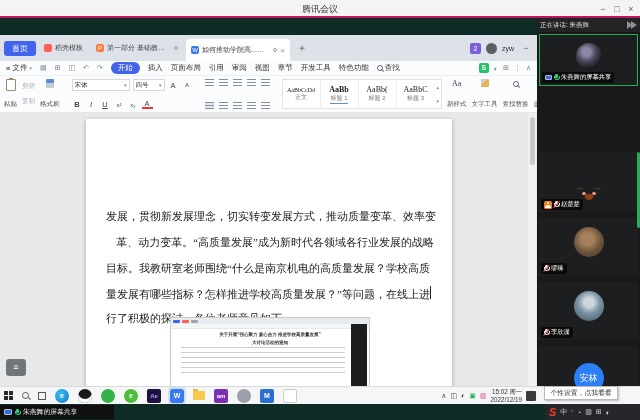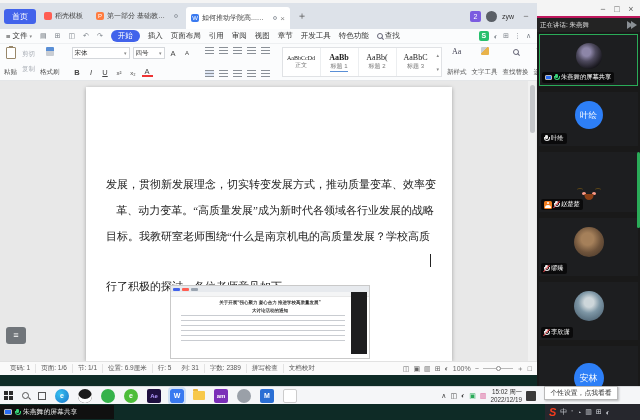--- a/index.html
+++ b/index.html
@@ -8,21 +8,21 @@
   .screen{position:relative;width:640px;height:420px;background:#0e2b26;overflow:hidden;}
   .abs{position:absolute;}
   .flex{display:flex;align-items:center;}
 
   
   .titlebar{left:0;top:0;width:640px;height:18px;background:#f4f4f4;border-bottom:2px solid #be185d;}
   .mt-title{left:0;top:0;width:640px;height:18px;text-align:center;font-size:9px;line-height:18px;color:#333;}
   .win-ctl{font-size:9px;color:#666;width:14px;text-align:center;line-height:18px;}
 
   
-  .wps{left:0;top:3px;width:537px;height:368px;background:#14532d;}
+  .wps{left:0;top:35px;width:537px;height:368px;background:#14532d;}
   .tabbar{left:0;top:0;width:537px;height:26px;background:#dde2e9;display:flex;align-items:center;padding:0 4px;gap:3px;}
   .home-btn{background:#4263eb;color:#fff;font-size:8px;border-radius:3px;padding:2px 8px;}
   .tab{display:flex;align-items:center;gap:3px;font-size:7px;color:#444;padding:3px 5px;border-radius:3px 3px 0 0;max-width:96px;white-space:nowrap;overflow:hidden;}
   .tab.active{background:#fff;height:22px;margin-top:4px;}
   .chip{width:8px;height:8px;border-radius:2px;color:#fff;font-size:6px;line-height:8px;text-align:center;flex:none;}
   .tab-label{overflow:hidden;text-overflow:ellipsis;white-space:nowrap;}
   .pin{width:4px;height:4px;border:1px solid #9aa0a8;border-radius:50%;flex:none;}
   .tab-x{color:#888;font-size:8px;flex:none;}
   .newtab{font-size:10px;color:#555;padding:0 4px;}
   .badge2{width:11px;height:11px;background:#7b5ce0;border-radius:2px;color:#fff;font-size:7px;text-align:center;line-height:11px;}
@@ -316,20 +316,21 @@
         <span class="ic-cursor"></span>
         <span class="tb-label">选择</span>
       </div>
     </div>
 
     <div class="abs docarea">
       <div class="page">
         <div class="doc-line" style="top:90px;">发展，贯彻新发展理念，切实转变发展方式，推动质量变革、效率变</div>
         <div class="doc-line" style="top:116px;text-align:right;">革、动力变革。“高质量发展”成为新时代各领域各行业发展的战略</div>
         <div class="doc-line" style="top:142px;">目标。我教研室老师围绕“什么是南京机电的高质量发展？学校高质</div>
+        <div class="doc-line" style="top:168px;">量发展有哪些指标？怎样推进学校高质量发展？”等问题，在线上进</div>
         <div class="doc-line" style="top:192px;">行了积极的探讨，各位老师意见如下</div>
         <div class="caret" style="left:344px;top:167px;"></div>
         <div class="embed">
           <div class="embed-tabs">
             <span class="echip" style="background:#4263eb;"></span>
             <span class="echip" style="background:#ff5e52;"></span>
             <span class="echip" style="background:#9aa4b0;"></span>
           </div>
           <div class="embed-tb"></div>
           <div class="embed-title">关于开展“强心聚力 凝心合力 推进学校高质量发展”</div>
@@ -382,27 +383,20 @@
 
     <div class="tile speaking-border" style="top:16px;height:52px;">
       <span class="avatar av-anime" style="width:26px;height:26px;"></span>
       <span class="name-tag">
         <span class="ic-screenshare" style="width:7px;height:5px;"></span>
         <span class="ic-mic mic-green"></span>
         <span class="tag-text">朱燕舞的屏幕共享</span>
       </span>
     </div>
 
-    <div class="tile" style="top:74px;height:54px;">
-      <span class="avatar text" style="width:28px;height:28px;font-size:8.5px;line-height:28px;">叶绘</span>
-      <span class="name-tag">
-        <span class="ic-mic mic-white"></span>
-        <span class="tag-text">叶绘</span>
-      </span>
-    </div>
 
     <div class="tile" style="top:134px;height:60px;">
       <span class="avatar emoji-face" style="width:32px;height:32px;">
         <span class="eye" style="left:6px;"></span>
         <span class="eye" style="right:6px;"></span>
         <span class="cheek" style="left:3px;"></span>
         <span class="cheek" style="right:3px;"></span>
         <span class="mouth"></span>
       </span>
       <span class="name-tag">

